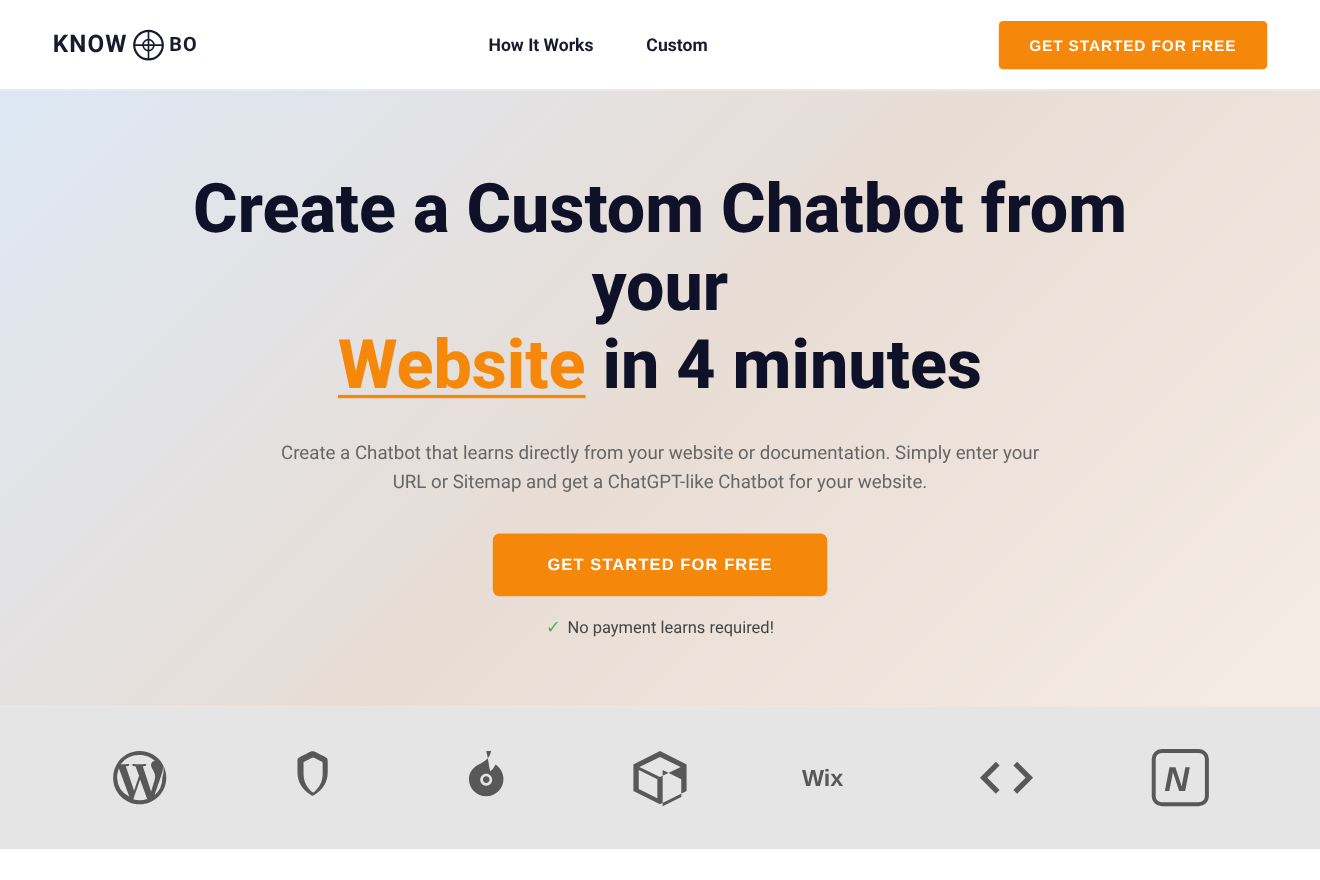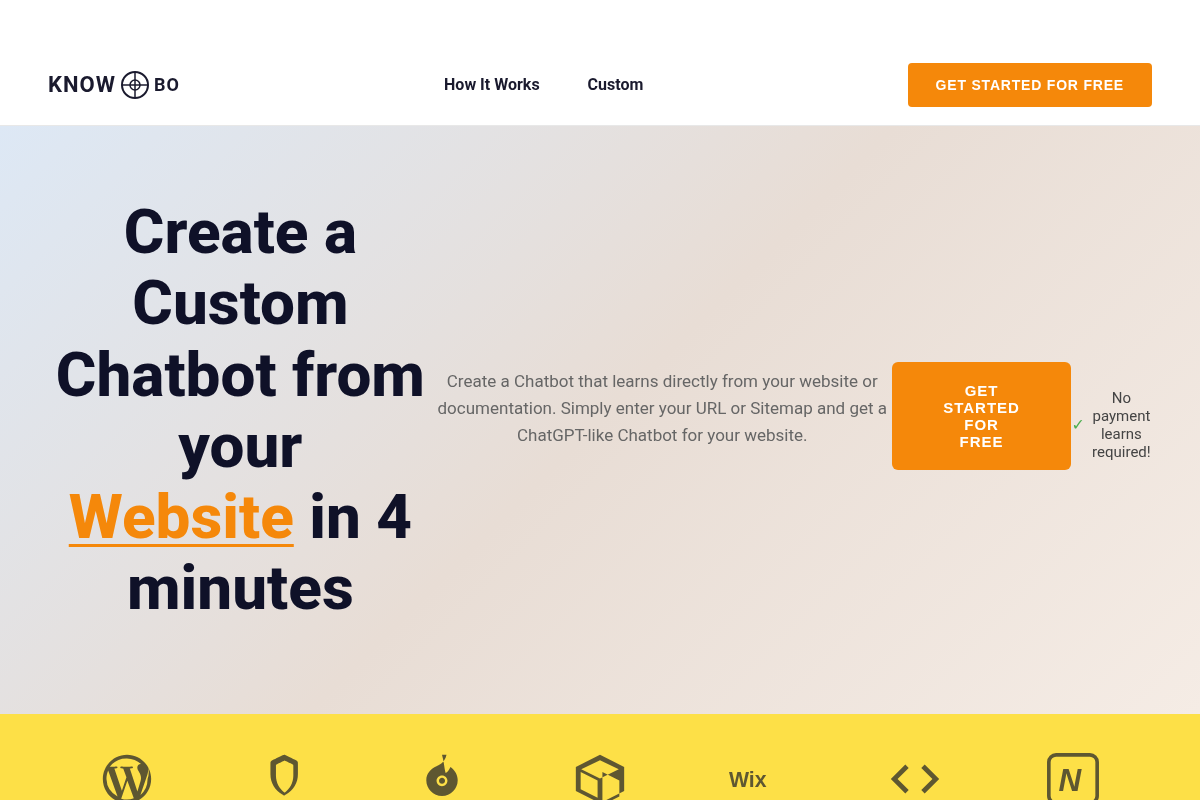--- a/index.html
+++ b/index.html
@@ -18,21 +18,20 @@
 
     
     header {
       display: flex;
       align-items: center;
       justify-content: space-between;
       padding: 0 48px;
       height: 82px;
       background: #fff;
       border-bottom: 1px solid #e8e8e8;
-      margin-top: 44px;
     }
 
     .logo {
       display: flex;
       align-items: center;
       gap: 4px;
     }
 
     nav {
       display: flex;
@@ -60,21 +59,21 @@
       border-radius: 4px;
     }
 
     
     .hero {
       background: linear-gradient(135deg, #dde8f5 0%, #e8ddd5 50%, #f5ece5 100%);
       padding: 70px 48px 60px;
       text-align: center;
       min-height: 560px;
       display: flex;
-      flex-direction: row;
+      flex-direction: column;
       align-items: center;
       justify-content: center;
     }
 
     .hero-title {
       font-size: 62px;
       font-weight: 800;
       color: #0f1128;
       line-height: 1.15;
       max-width: 900px;
@@ -119,21 +118,21 @@
       gap: 6px;
     }
 
     .checkmark {
       color: #4caf50;
       font-size: 16px;
     }
 
     
     .logos-section {
-      background: #fde047;
+      background: #e5e5e5;
       padding: 36px 48px;
       display: flex;
       align-items: center;
       justify-content: space-around;
     }
 
     .logo-item {
       display: flex;
       align-items: center;
       justify-content: center;

